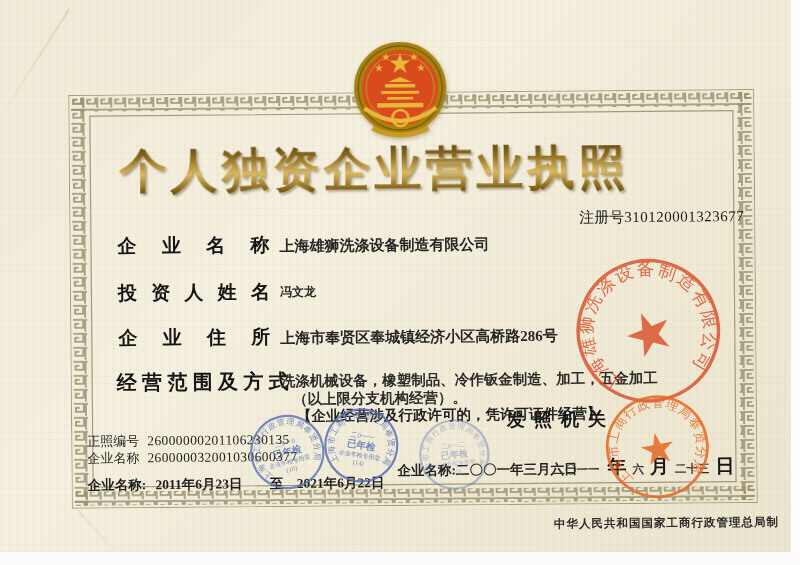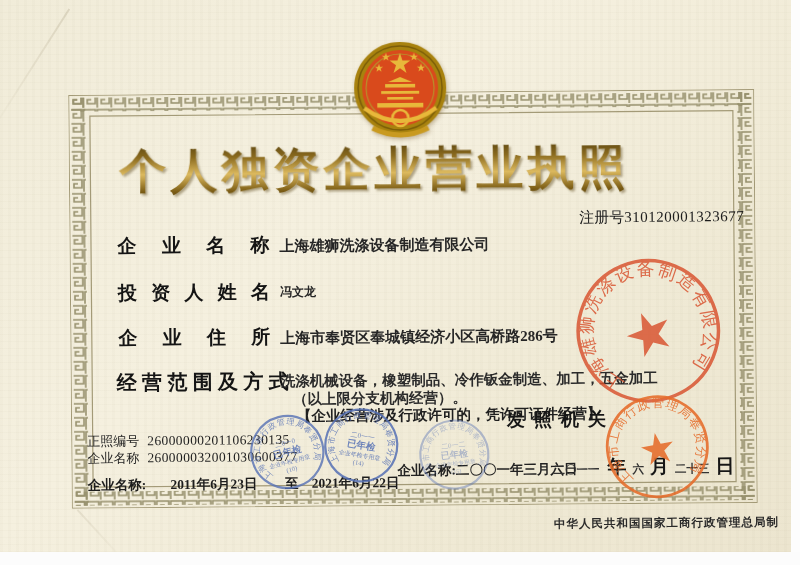--- a/index.html
+++ b/index.html
@@ -117,21 +117,21 @@
 
     <div class="serial" style="top:430px">
       <span class="lab">正照编号</span><span class="num">26000000201106230135</span>
     </div>
     <div class="serial" style="top:447px">
       <span class="lab">企业名称</span><span class="num">260000032001030600377</span>
     </div>
 
     <div class="validity">
       <span>企业名称:</span>
-      <span style="margin-left:21px">2011年6月23日</span>
+      <span style="margin-left:6px">2011年6月23日</span>
       <span class="sep">至</span>
       <span>2021年6月22日</span>
     </div>
 
     <div class="estab">
       <span>企业名称:</span><span>二〇〇一年三月六日</span>
     </div>
 
     <div class="issuedate">
       <span class="small">二〇一一</span>

